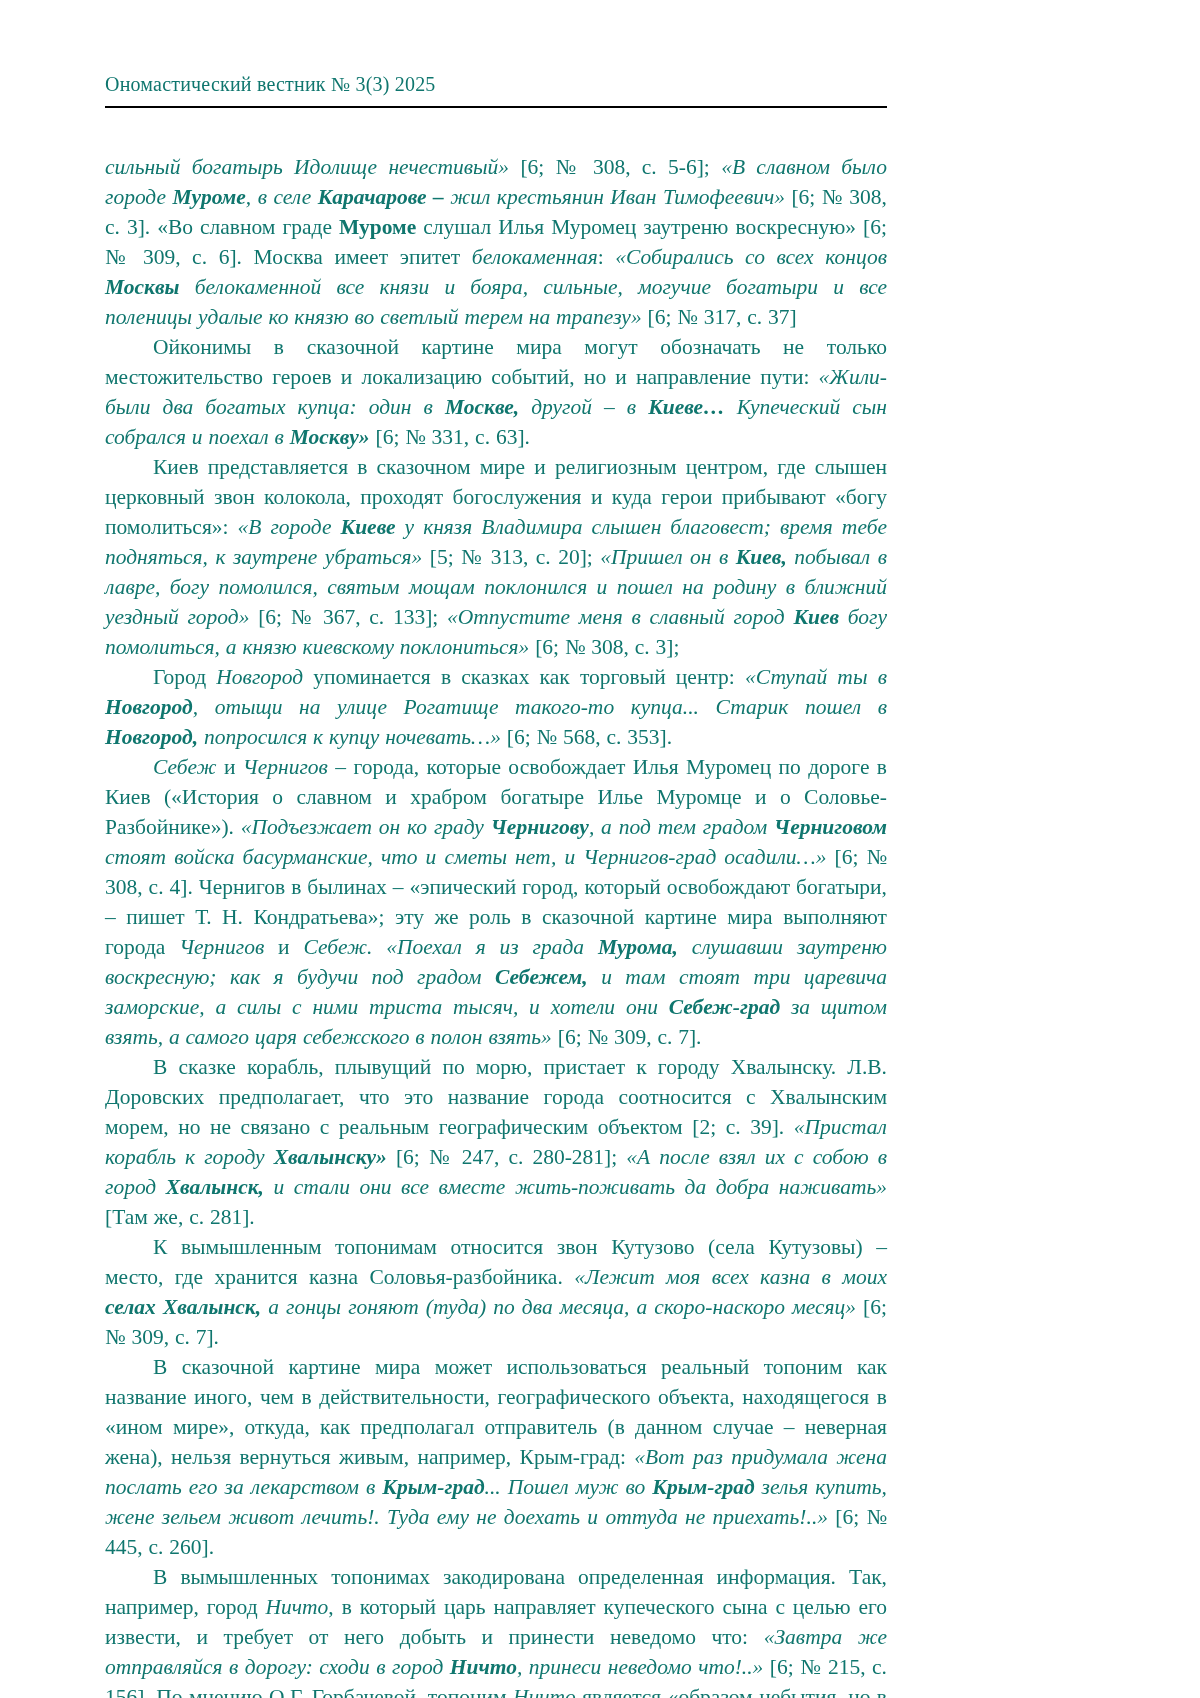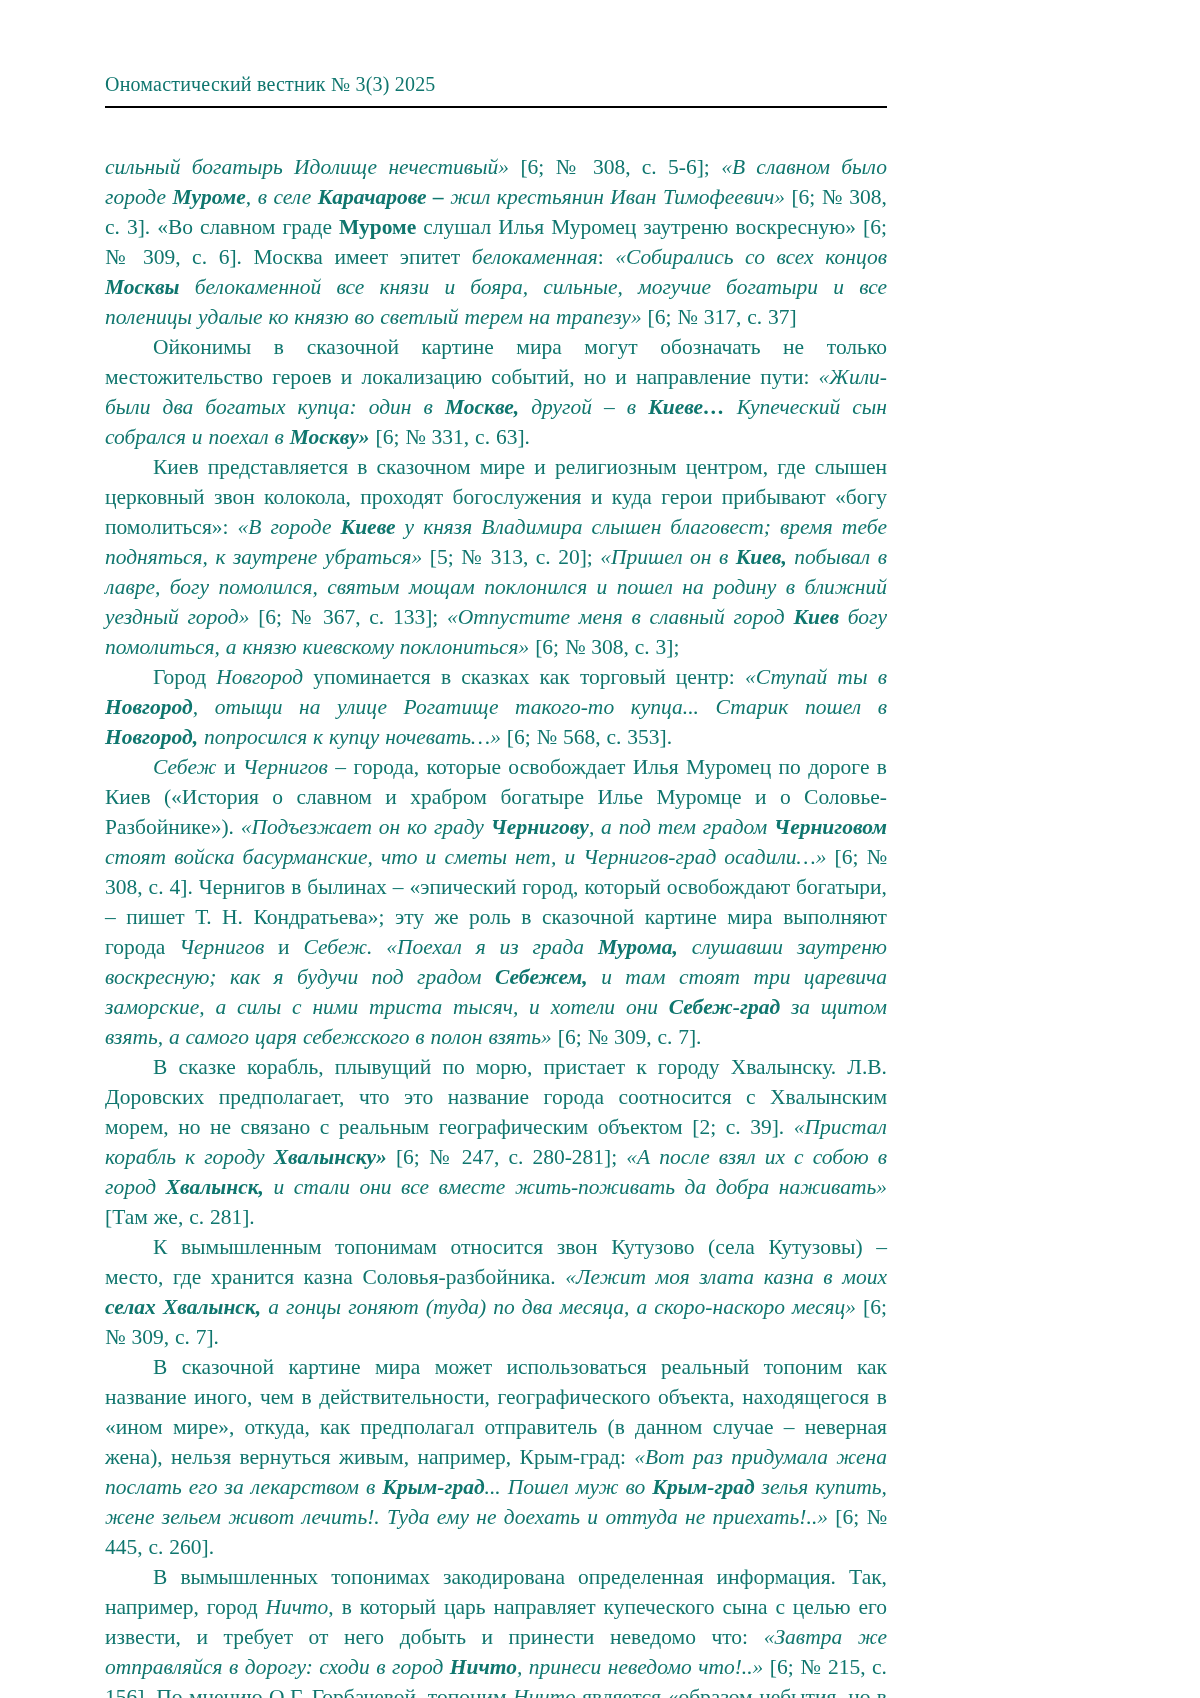--- a/index.html
+++ b/index.html
@@ -57,17 +57,17 @@
 <div class="page">
   <div class="running-head">Ономастический вестник № 3(3) 2025</div>
   <hr class="head-rule">
   <div class="article-body">
       <p class="para no-indent"><span class="seg-i">сильный богатырь Идолище нечестивый»</span><span> [6; № 308, с. 5-6]; </span><span class="seg-i">«В славном было городе </span><span class="seg-bi">Муроме</span><span class="seg-i">, в селе </span><span class="seg-bi">Карачарове – </span><span class="seg-i">жил крестьянин Иван Тимофеевич»</span><span> [6; № 308, с. 3]. «Во славном граде </span><span class="seg-b">Муроме</span><span> слушал Илья Муромец заутреню воскресную» [6; № 309, с. 6]. Москва имеет эпитет </span><span class="seg-i">белокаменная</span><span>: </span><span class="seg-i">«Собирались со всех концов </span><span class="seg-bi">Москвы</span><span class="seg-i"> белокаменной все князи и бояра, сильные, могучие богатыри и все поленицы удалые ко князю во светлый терем на трапезу»</span><span> [6; № 317, с. 37]</span></p>
       <p class="para"><span>Ойконимы в сказочной картине мира могут обозначать не только местожительство героев и локализацию событий, но и направление пути: </span><span class="seg-i">«Жили-были два богатых купца: один в </span><span class="seg-bi">Москве,</span><span class="seg-i"> другой – в </span><span class="seg-bi">Киеве…</span><span class="seg-i"> Купеческий сын собрался и поехал в </span><span class="seg-bi">Москву»</span><span> [6; № 331, с. 63].</span></p>
       <p class="para"><span>Киев представляется в сказочном мире и религиозным центром, где слышен церковный звон колокола, проходят богослужения и куда герои прибывают «богу помолиться»: </span><span class="seg-i">«В городе </span><span class="seg-bi">Киеве</span><span class="seg-i"> у князя Владимира слышен благовест; время тебе подняться, к заутрене убраться»</span><span> [5; № 313, с. 20]; </span><span class="seg-i">«Пришел он в </span><span class="seg-bi">Киев,</span><span class="seg-i"> побывал в лавре, богу помолился, святым мощам поклонился и пошел на родину в ближний уездный город»</span><span> [6; № 367, с. 133]; </span><span class="seg-i">«Отпустите меня в славный город </span><span class="seg-bi">Киев</span><span class="seg-i"> богу помолиться, а князю киевскому поклониться»</span><span> [6; № 308, с. 3];</span></p>
       <p class="para"><span>Город </span><span class="seg-i">Новгород</span><span> упоминается в сказках как торговый центр: </span><span class="seg-i">«Ступай ты в </span><span class="seg-bi">Новгород</span><span class="seg-i">, отыщи на улице Рогатище такого-то купца... Старик пошел в </span><span class="seg-bi">Новгород,</span><span class="seg-i"> попросился к купцу ночевать…»</span><span> [6; № 568, с. 353].</span></p>
       <p class="para"><span class="seg-i">Себеж</span><span> и </span><span class="seg-i">Чернигов</span><span> – города, которые освобождает Илья Муромец по дороге в Киев («История о славном и храбром богатыре Илье Муромце и о Соловье-Разбойнике»). </span><span class="seg-i">«Подъезжает он ко граду </span><span class="seg-bi">Чернигову</span><span class="seg-i">, а под тем градом </span><span class="seg-bi">Черниговом</span><span class="seg-i"> стоят войска басурманские, что и сметы нет, и Чернигов-град осадили…»</span><span> [6; № 308, с. 4]. Чернигов в былинах – «эпический город, который освобождают богатыри, – пишет Т. Н. Кондратьева»; эту же роль в сказочной картине мира выполняют города </span><span class="seg-i">Чернигов</span><span> и </span><span class="seg-i">Себеж. </span><span class="seg-i">«Поехал я из града </span><span class="seg-bi">Мурома,</span><span class="seg-i"> слушавши заутреню воскресную; как я будучи под градом </span><span class="seg-bi">Себежем,</span><span class="seg-i"> и там стоят три царевича заморские, а силы с ними триста тысяч, и хотели они </span><span class="seg-bi">Себеж-град</span><span class="seg-i"> за щитом взять, а самого царя себежского в полон взять»</span><span> [6; № 309, с. 7].</span></p>
       <p class="para"><span>В сказке корабль, плывущий по морю, пристает к городу Хвалынску. Л.В. Доровских предполагает, что это название города соотносится с Хвалынским морем, но не связано с реальным географическим объектом [2; с. 39]. </span><span class="seg-i">«Пристал корабль к городу </span><span class="seg-bi">Хвалынску»</span><span> [6; № 247, с. 280-281]; </span><span class="seg-i">«А после взял их с собою в город </span><span class="seg-bi">Хвалынск,</span><span class="seg-i"> и стали они все вместе жить-поживать да добра наживать»</span><span> [Там же, с. 281].</span></p>
-      <p class="para"><span>К вымышленным топонимам относится звон Кутузово (села Кутузовы) – место, где хранится казна Соловья-разбойника. </span><span class="seg-i">«Лежит моя злата казна в моих </span><span class="seg-bi">селах Хвалынск,</span><span class="seg-i"> а гонцы гоняют (туда) по два месяца, а скоро-наскоро месяц»</span><span> [6; № 309, с. 7].</span></p>
+      <p class="para"><span>К вымышленным топонимам относится звон Кутузово (села Кутузовы) – место, где хранится казна Соловья-разбойника. </span><span class="seg-i">«Лежит моя всех казна в моих </span><span class="seg-bi">селах Хвалынск,</span><span class="seg-i"> а гонцы гоняют (туда) по два месяца, а скоро-наскоро месяц»</span><span> [6; № 309, с. 7].</span></p>
       <p class="para"><span>В сказочной картине мира может использоваться реальный топоним как название иного, чем в действительности, географического объекта, находящегося в «ином мире», откуда, как предполагал отправитель (в данном случае – неверная жена), нельзя вернуться живым, например, Крым-град: </span><span class="seg-i">«Вот раз придумала жена послать его за лекарством в </span><span class="seg-bi">Крым-град</span><span class="seg-i">... Пошел муж во </span><span class="seg-bi">Крым-град</span><span class="seg-i"> зелья купить, жене зельем живот лечить!. Туда ему не доехать и оттуда не приехать!..»</span><span> [6; № 445, с. 260].</span></p>
       <p class="para"><span>В вымышленных топонимах закодирована определенная информация. Так, например, город </span><span class="seg-i">Ничто</span><span>, в который царь направляет купеческого сына с целью его извести, и требует от него добыть и принести неведомо что: </span><span class="seg-i">«Завтра же отправляйся в дорогу: сходи в город </span><span class="seg-bi">Ничто</span><span class="seg-i">, принеси неведомо что!..»</span><span> [6; № 215, с. 156]. По мнению О.Г. Горбачевой, топоним </span><span class="seg-i">Ничто</span><span> является «образом небытия, но в то же время и образом порождения бытия, то есть так называемым бинарным (двойственным) архетипом, образом-символом того, откуда все на-</span></p>
     </div>
 </div>
 
 </body></html>

